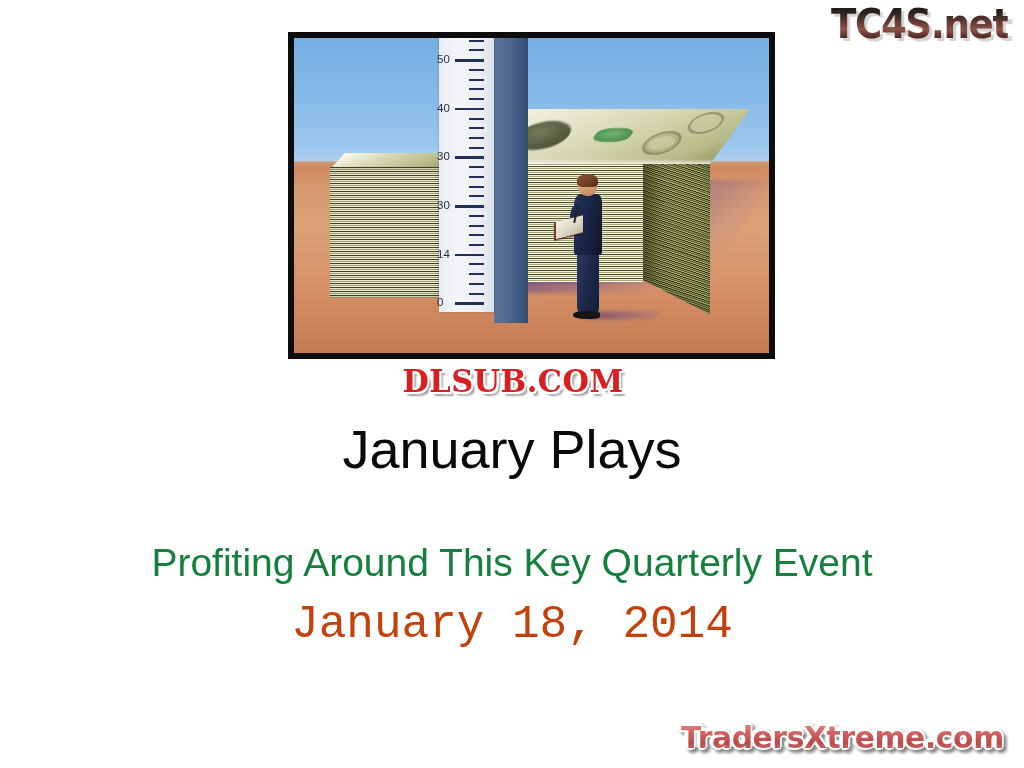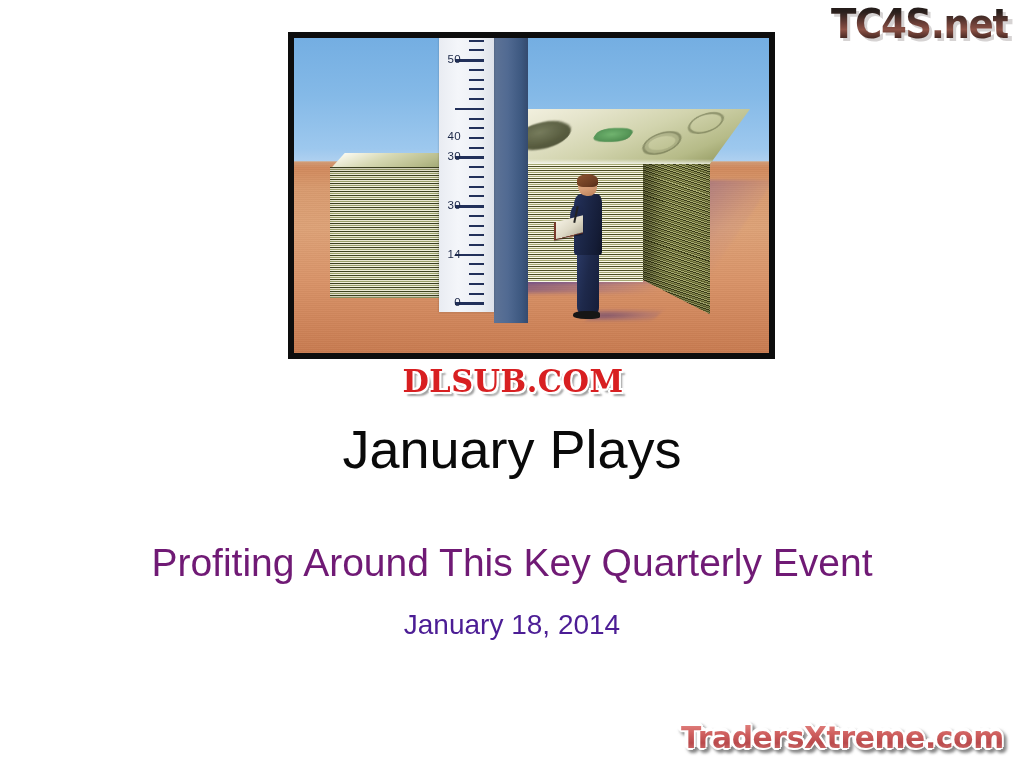--- a/index.html
+++ b/index.html
@@ -203,21 +203,20 @@
     height: 2px;
   }
   .tick.major { width: 52%; left: 30%; height: 2.5px; }
   .tick.minor { width: 26%; left: 56%; }
   .tick-label {
     position: absolute;
     font-family: "Liberation Sans", sans-serif;
     font-size: 11.5px;
     font-weight: normal;
     color: #1b2747;
-    text-align: right;
     width: 24px;
     left: -2px;
     transform: translateY(-50%);
     letter-spacing: .3px;
   }
 
   
   .stack-big-front {
     position: absolute;
     left: 37.5%;
@@ -413,32 +412,32 @@
   }
   .subtitle-1 {
     position: absolute;
     left: 0; right: 0;
     top: 538px;
     text-align: center;
     font-family: "Liberation Sans", sans-serif;
     font-size: 39px;
     font-weight: normal;
     line-height: 50px;
-    color: #701a75;
+    color: #15803d;
   }
   .subtitle-2 {
     position: absolute;
     left: 0; right: 0;
     top: 600px;
     text-align: center;
-    font-family: Liberation Sans, sans-serif;
-    font-size: 28px;
+    font-family: Liberation Mono, monospace;
+    font-size: 46px;
     font-weight: normal;
     line-height: 50px;
-    color: #4c1d95;
+    color: #c2410c;
   }
 
   
   .wm-traders {
     position: absolute;
     left: 681px;
     top: 717px;
     width: 340px;
     height: 42px;
     font-family: "DejaVu Sans", sans-serif;
@@ -535,21 +534,21 @@
         <div class="tick minor" style="top: 29.8246%;"></div>
         <div class="tick major" style="top: 26.3158%;"></div>
         <div class="tick minor" style="top: 22.807%;"></div>
         <div class="tick minor" style="top: 19.2982%;"></div>
         <div class="tick minor" style="top: 15.7895%;"></div>
         <div class="tick minor" style="top: 12.2807%;"></div>
         <div class="tick major" style="top: 8.77193%;"></div>
         <div class="tick minor" style="top: 5.26316%;"></div>
         <div class="tick minor" style="top: 1.75439%;"></div>
         <div class="tick-label" style="top: 8.77193%;">50</div>
-        <div class="tick-label" style="top: 26.3158%; margin-top: 28px;">40</div>
+        <div class="tick-label" style="top: 26.3158%;">40</div>
         <div class="tick-label" style="top: 43.8596%;">30</div>
         <div class="tick-label" style="top: 61.4035%;">30</div>
         <div class="tick-label" style="top: 78.9474%;">14</div>
         <div class="tick-label" style="top: 96.4912%;">0</div>
       </div>
 
   </div>
 </div>
 
 <div class="wm-dlsub">DLSUB.COM</div>

